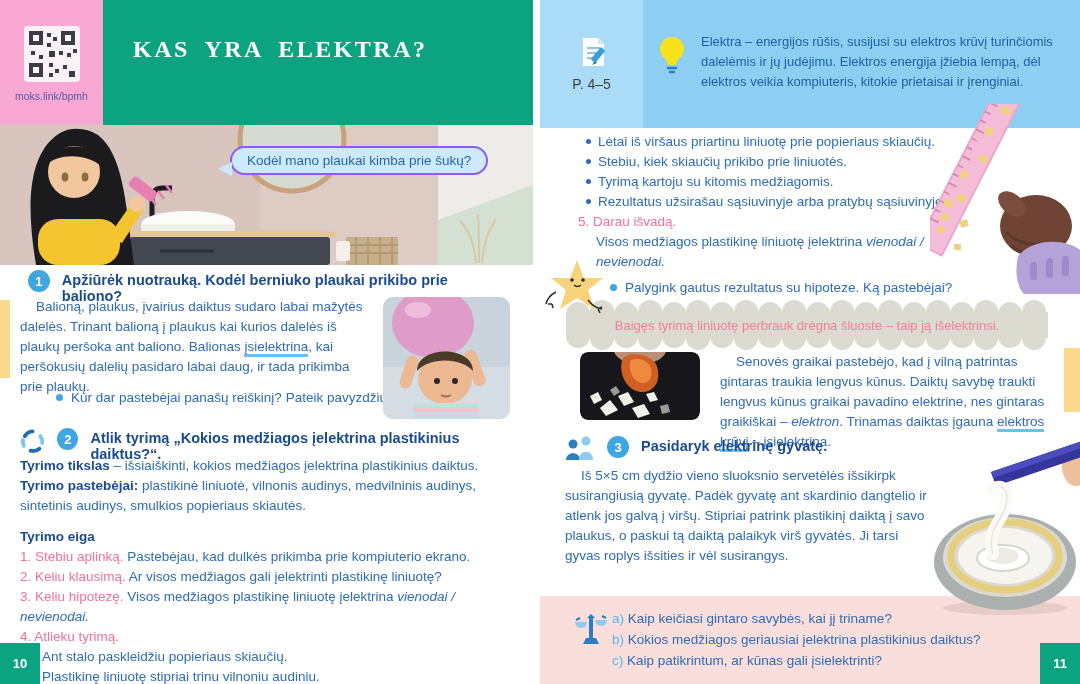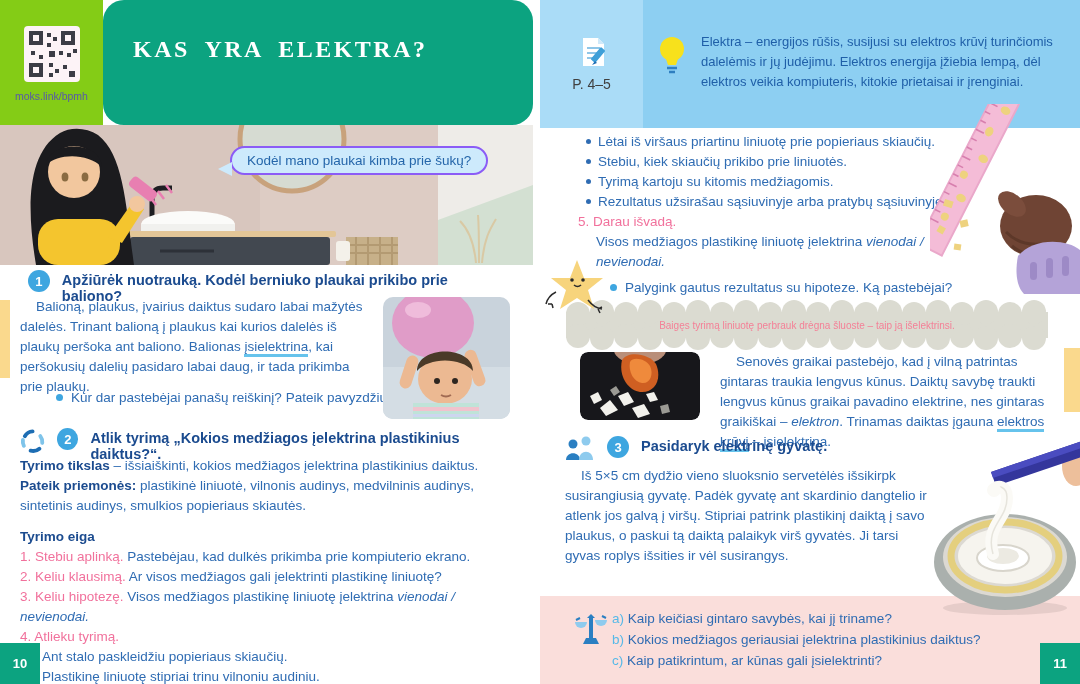--- a/index.html
+++ b/index.html
@@ -22,21 +22,21 @@
   .first-indent{text-indent:16px;}
   .page-num{background:#0ca380;color:#ffffff;font-size:13px;font-weight:bold;
             display:flex;align-items:center;justify-content:center;}
   .sec-head-row{display:flex;align-items:flex-start;gap:12px;}
 </style>
 </head>
 <body>
 
 <div id="spread">
 
-  <div class="abs" style="left:0;top:0;width:103px;height:125px;background:#84cc16;">
+  <div class="abs" style="left:0;top:0;width:103px;height:125px;background:#f9a8d4;">
     <svg class="abs" style="left:24px;top:26px;" width="56" height="56" viewBox="0 0 56 56">
       <rect x="0" y="0" width="56" height="56" rx="4" fill="#fdf3f7"></rect>
       <g fill="#3c3c46">
         <rect x="5" y="5" width="14" height="14"></rect>
           <rect x="37" y="5" width="14" height="14"></rect>
         <rect x="5" y="37" width="14" height="14"></rect>
         <rect x="23" y="7" width="4" height="4"></rect>
           <rect x="29" y="11" width="4" height="4"></rect>
         <rect x="23" y="17" width="4" height="4"></rect>
           <rect x="25" y="25" width="6" height="6"></rect>
@@ -53,21 +53,21 @@
       </g>
       <g fill="#fdf3f7">
         <rect x="9" y="9" width="6" height="6"></rect>
           <rect x="41" y="9" width="6" height="6"></rect>
         <rect x="9" y="41" width="6" height="6"></rect>
       </g>
     </svg>
     <div class="abs" style="left:0;top:90px;width:103px;text-align:center;font-size:10.5px;color:#585aa8;">moks.link/bpmh</div>
   </div>
 
-  <div class="abs" style="left:103px;top:0;width:430px;height:125px;background:#0ca380;border-radius:21px;">
+  <div class="abs" style="left:103px;top:0;width:430px;height:125px;background:#0ca380;">
     <div class="abs" style="left:30px;top:36px;font-family:'Liberation Serif',serif;font-weight:bold;
                 font-size:24px;color:#ffffff;letter-spacing:2.5px;word-spacing:7px;">KAS YRA ELEKTRA?</div>
   </div>
 
   <svg class="abs" style="left:0;top:125px;" width="533" height="140" viewBox="0 0 533 140">
     <rect width="533" height="140" fill="#ddccc4"></rect>
     <rect x="0" y="0" width="260" height="140" fill="#d8c6be"></rect>
     <rect x="438" y="0" width="95" height="140" fill="#eeece8"></rect>
     <path d="M438,95 L533,60 L533,140 L438,140 Z" fill="#d3e0d2"></path>
     <circle cx="292" cy="14" r="52" fill="#d6dbd2" stroke="#c8a27c" stroke-width="5"></circle>
@@ -165,21 +165,21 @@
     </svg>
     <div class="badge">2</div>
     <div class="heading" style="padding-top:2px;">Atlik tyrimą „Kokios medžiagos įelektrina plastikinius daiktus?“.</div>
   </div>
 
   <div class="abs body-text" style="left:20px;top:456px;width:500px;">
     <div>
       <span class="lead-bold">Tyrimo tikslas</span><span> – išsiaiškinti, kokios medžiagos įelektrina plastikinius daiktus.</span>
     </div>
     <div>
-      <span class="lead-bold">Pateik priemonės:</span><span> plastikinė liniuotė, vilnonis audinys, medvilninis audinys, sintetinis audinys, smulkios popieriaus skiautės.</span>
+      <span class="lead-bold">Tyrimo pastebėjai:</span><span> plastikinė liniuotė, vilnonis audinys, medvilninis audinys, sintetinis audinys, smulkios popieriaus skiautės.</span>
     </div>
     <div class="lead-bold" style="margin-top:11px;">Tyrimo eiga</div>
     <div>
       <span class="lead-pink">1. Stebiu aplinką.</span><span> Pastebėjau, kad dulkės prikimba prie kompiuterio ekrano.</span>
     </div>
     <div>
       <span class="lead-pink">2. Keliu klausimą.</span><span> Ar visos medžiagos gali įelektrinti plastikinę liniuotę?</span>
     </div>
     <div>
       <span class="lead-pink">3. Keliu hipotezę.</span><span> Visos medžiagos plastikinę liniuotę įelektrina </span><span class="ital">vienodai / nevienodai.</span>
@@ -337,21 +337,21 @@
           <circle cx="330" cy="38" r="12"></circle>
           <circle cx="354" cy="36" r="12"></circle>
         <circle cx="378" cy="38" r="12"></circle>
           <circle cx="402" cy="36" r="12"></circle>
           <circle cx="426" cy="38" r="12"></circle>
         <circle cx="450" cy="36" r="12"></circle>
           <circle cx="474" cy="38" r="12"></circle>
       </g>
     </svg>
     <div class="abs" style="left:0;top:0;width:494px;height:50px;display:flex;align-items:center;
-                justify-content:center;font-size:10px;color:#f48097;text-align:center;">Baigęs tyrimą liniuotę perbrauk drėgna šluoste – taip ją išelektrinsi.</div>
+                justify-content:center;font-size:13px;color:#f48097;text-align:center;">Baigęs tyrimą liniuotę perbrauk drėgna šluoste – taip ją išelektrinsi.</div>
   </div>
 
   <div class="abs" style="left:1064px;top:348px;width:16px;height:64px;background:#fad98d;"></div>
 
   <div class="abs" style="left:580px;top:352px;width:482px;display:flex;gap:20px;">
     <svg width="120" height="68" viewBox="0 0 120 68" style="border-radius:8px;flex:0 0 auto;">
       <rect width="120" height="68" rx="8" fill="#17171b"></rect>
       <ellipse cx="60" cy="-2" rx="26" ry="14" fill="#b98f7a"></ellipse>
       <path d="M42,8 C38,26 50,40 62,40 C76,40 82,26 76,12 C70,2 48,-2 42,8 Z" fill="#cf5f22"></path>
       <path d="M50,10 C48,20 54,30 62,31 C70,32 74,22 70,14 C66,7 53,4 50,10 Z" fill="#ef8a3c"></path>

